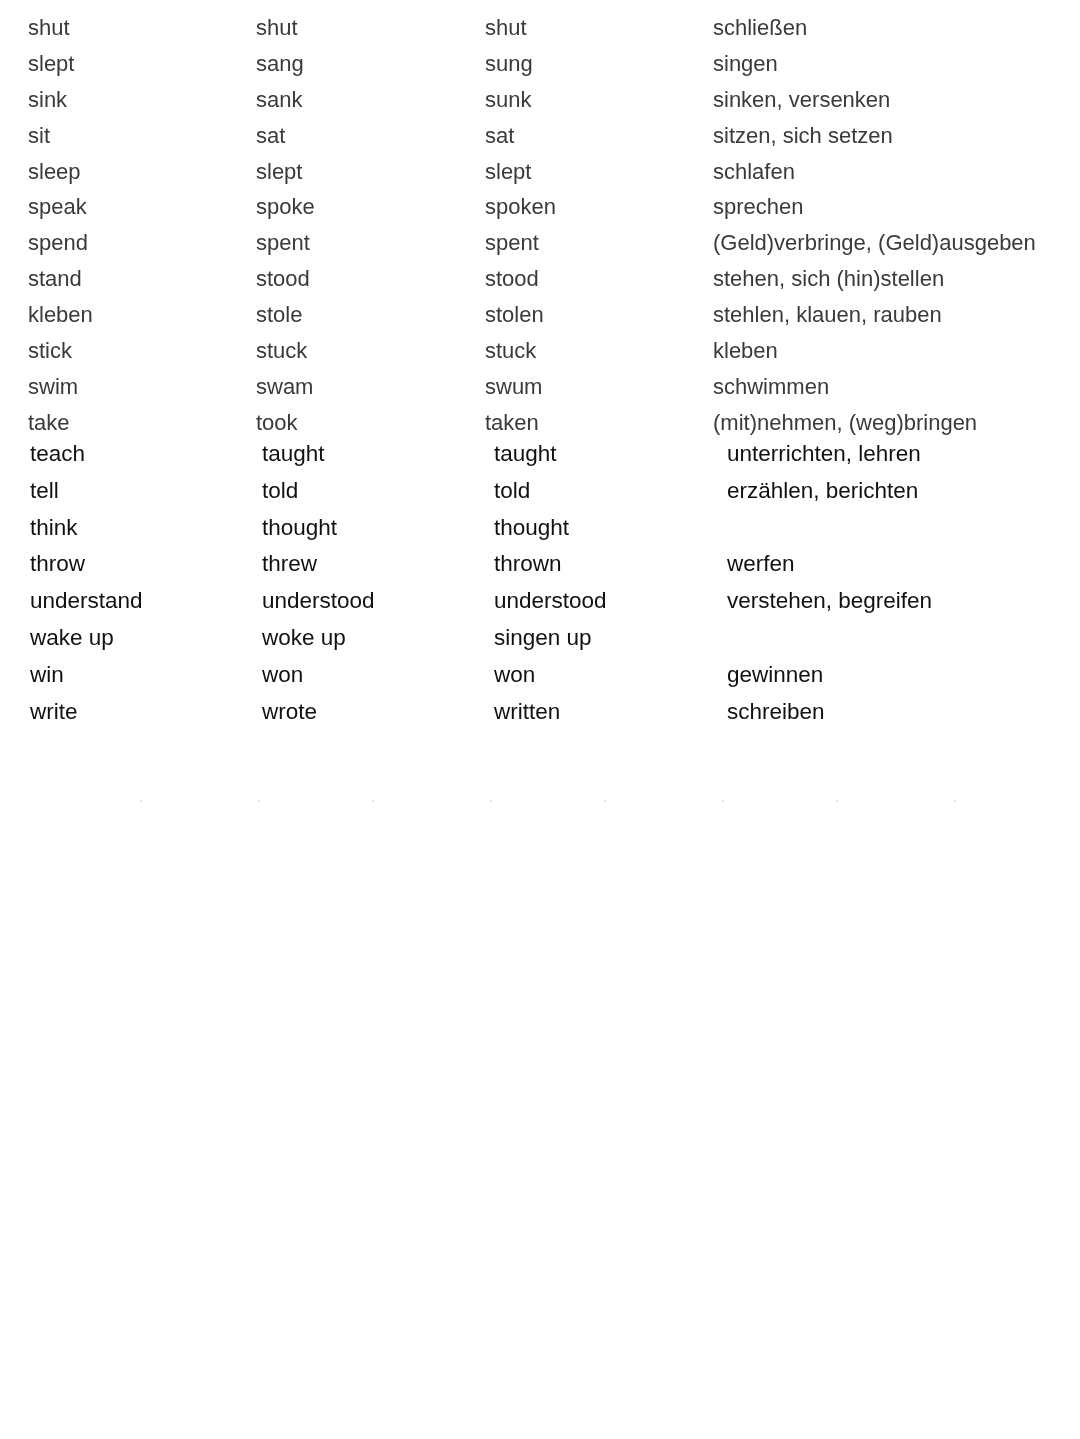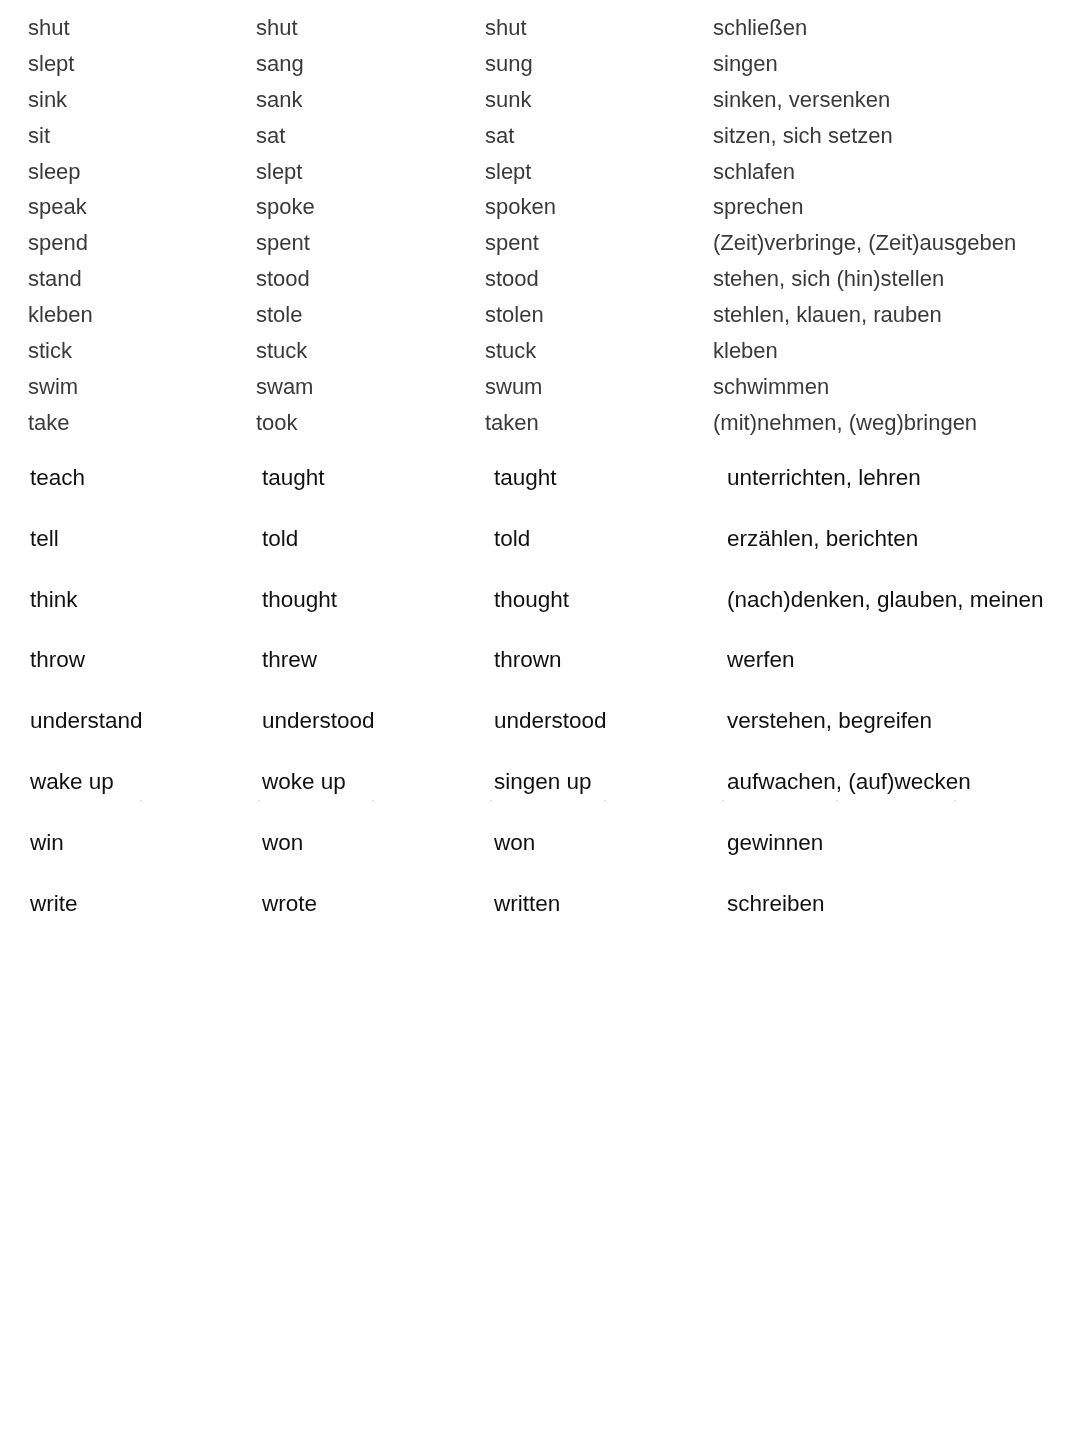--- a/index.html
+++ b/index.html
@@ -27,21 +27,21 @@
     .section-bottom {
       top: 437px;
       color: #111111;
       font-size: 22.5px;
     }
     .row {
       position: relative;
       white-space: nowrap;
     }
     .section-top .row { height: 35.9px; }
-    .section-bottom .row { height: 36.8px; margin-top: 24px; }
+    .section-bottom .row { height: 36.8px; }
     .cell {
       position: absolute;
       top: 0;
       line-height: 34px;
     }
     .section-top .c0 { left: 28px; }
     .section-top .c1 { left: 256px; }
     .section-top .c2 { left: 485px; }
     .section-top .c3 { left: 713px; }
     .section-bottom .c0 { left: 30px; }
@@ -100,21 +100,21 @@
     <div class="row">
       <span class="cell c0">speak</span>
       <span class="cell c1">spoke</span>
       <span class="cell c2">spoken</span>
       <span class="cell c3">sprechen</span>
     </div>
     <div class="row">
       <span class="cell c0">spend</span>
       <span class="cell c1">spent</span>
       <span class="cell c2">spent</span>
-      <span class="cell c3">(Zeit)verbringe, (Zeit)ausgeben</span>
+      <span class="cell c3">(Geld)verbringe, (Geld)ausgeben</span>
     </div>
     <div class="row">
       <span class="cell c0">stand</span>
       <span class="cell c1">stood</span>
       <span class="cell c2">stood</span>
       <span class="cell c3">stehen, sich (hin)stellen</span>
     </div>
     <div class="row">
       <span class="cell c0">kleben</span>
       <span class="cell c1">stole</span>
@@ -150,39 +150,37 @@
     <div class="row">
       <span class="cell c0">tell</span>
       <span class="cell c1">told</span>
       <span class="cell c2">told</span>
       <span class="cell c3">erzählen, berichten</span>
     </div>
     <div class="row">
       <span class="cell c0">think</span>
       <span class="cell c1">thought</span>
       <span class="cell c2">thought</span>
-      <span class="cell c3">(nach)denken, glauben, meinen</span>
     </div>
     <div class="row">
       <span class="cell c0">throw</span>
       <span class="cell c1">threw</span>
       <span class="cell c2">thrown</span>
       <span class="cell c3">werfen</span>
     </div>
     <div class="row">
       <span class="cell c0">understand</span>
       <span class="cell c1">understood</span>
       <span class="cell c2">understood</span>
       <span class="cell c3">verstehen, begreifen</span>
     </div>
     <div class="row">
       <span class="cell c0">wake up</span>
       <span class="cell c1">woke up</span>
       <span class="cell c2">singen up</span>
-      <span class="cell c3">aufwachen, (auf)wecken</span>
     </div>
     <div class="row">
       <span class="cell c0">win</span>
       <span class="cell c1">won</span>
       <span class="cell c2">won</span>
       <span class="cell c3">gewinnen</span>
     </div>
     <div class="row">
       <span class="cell c0">write</span>
       <span class="cell c1">wrote</span>

